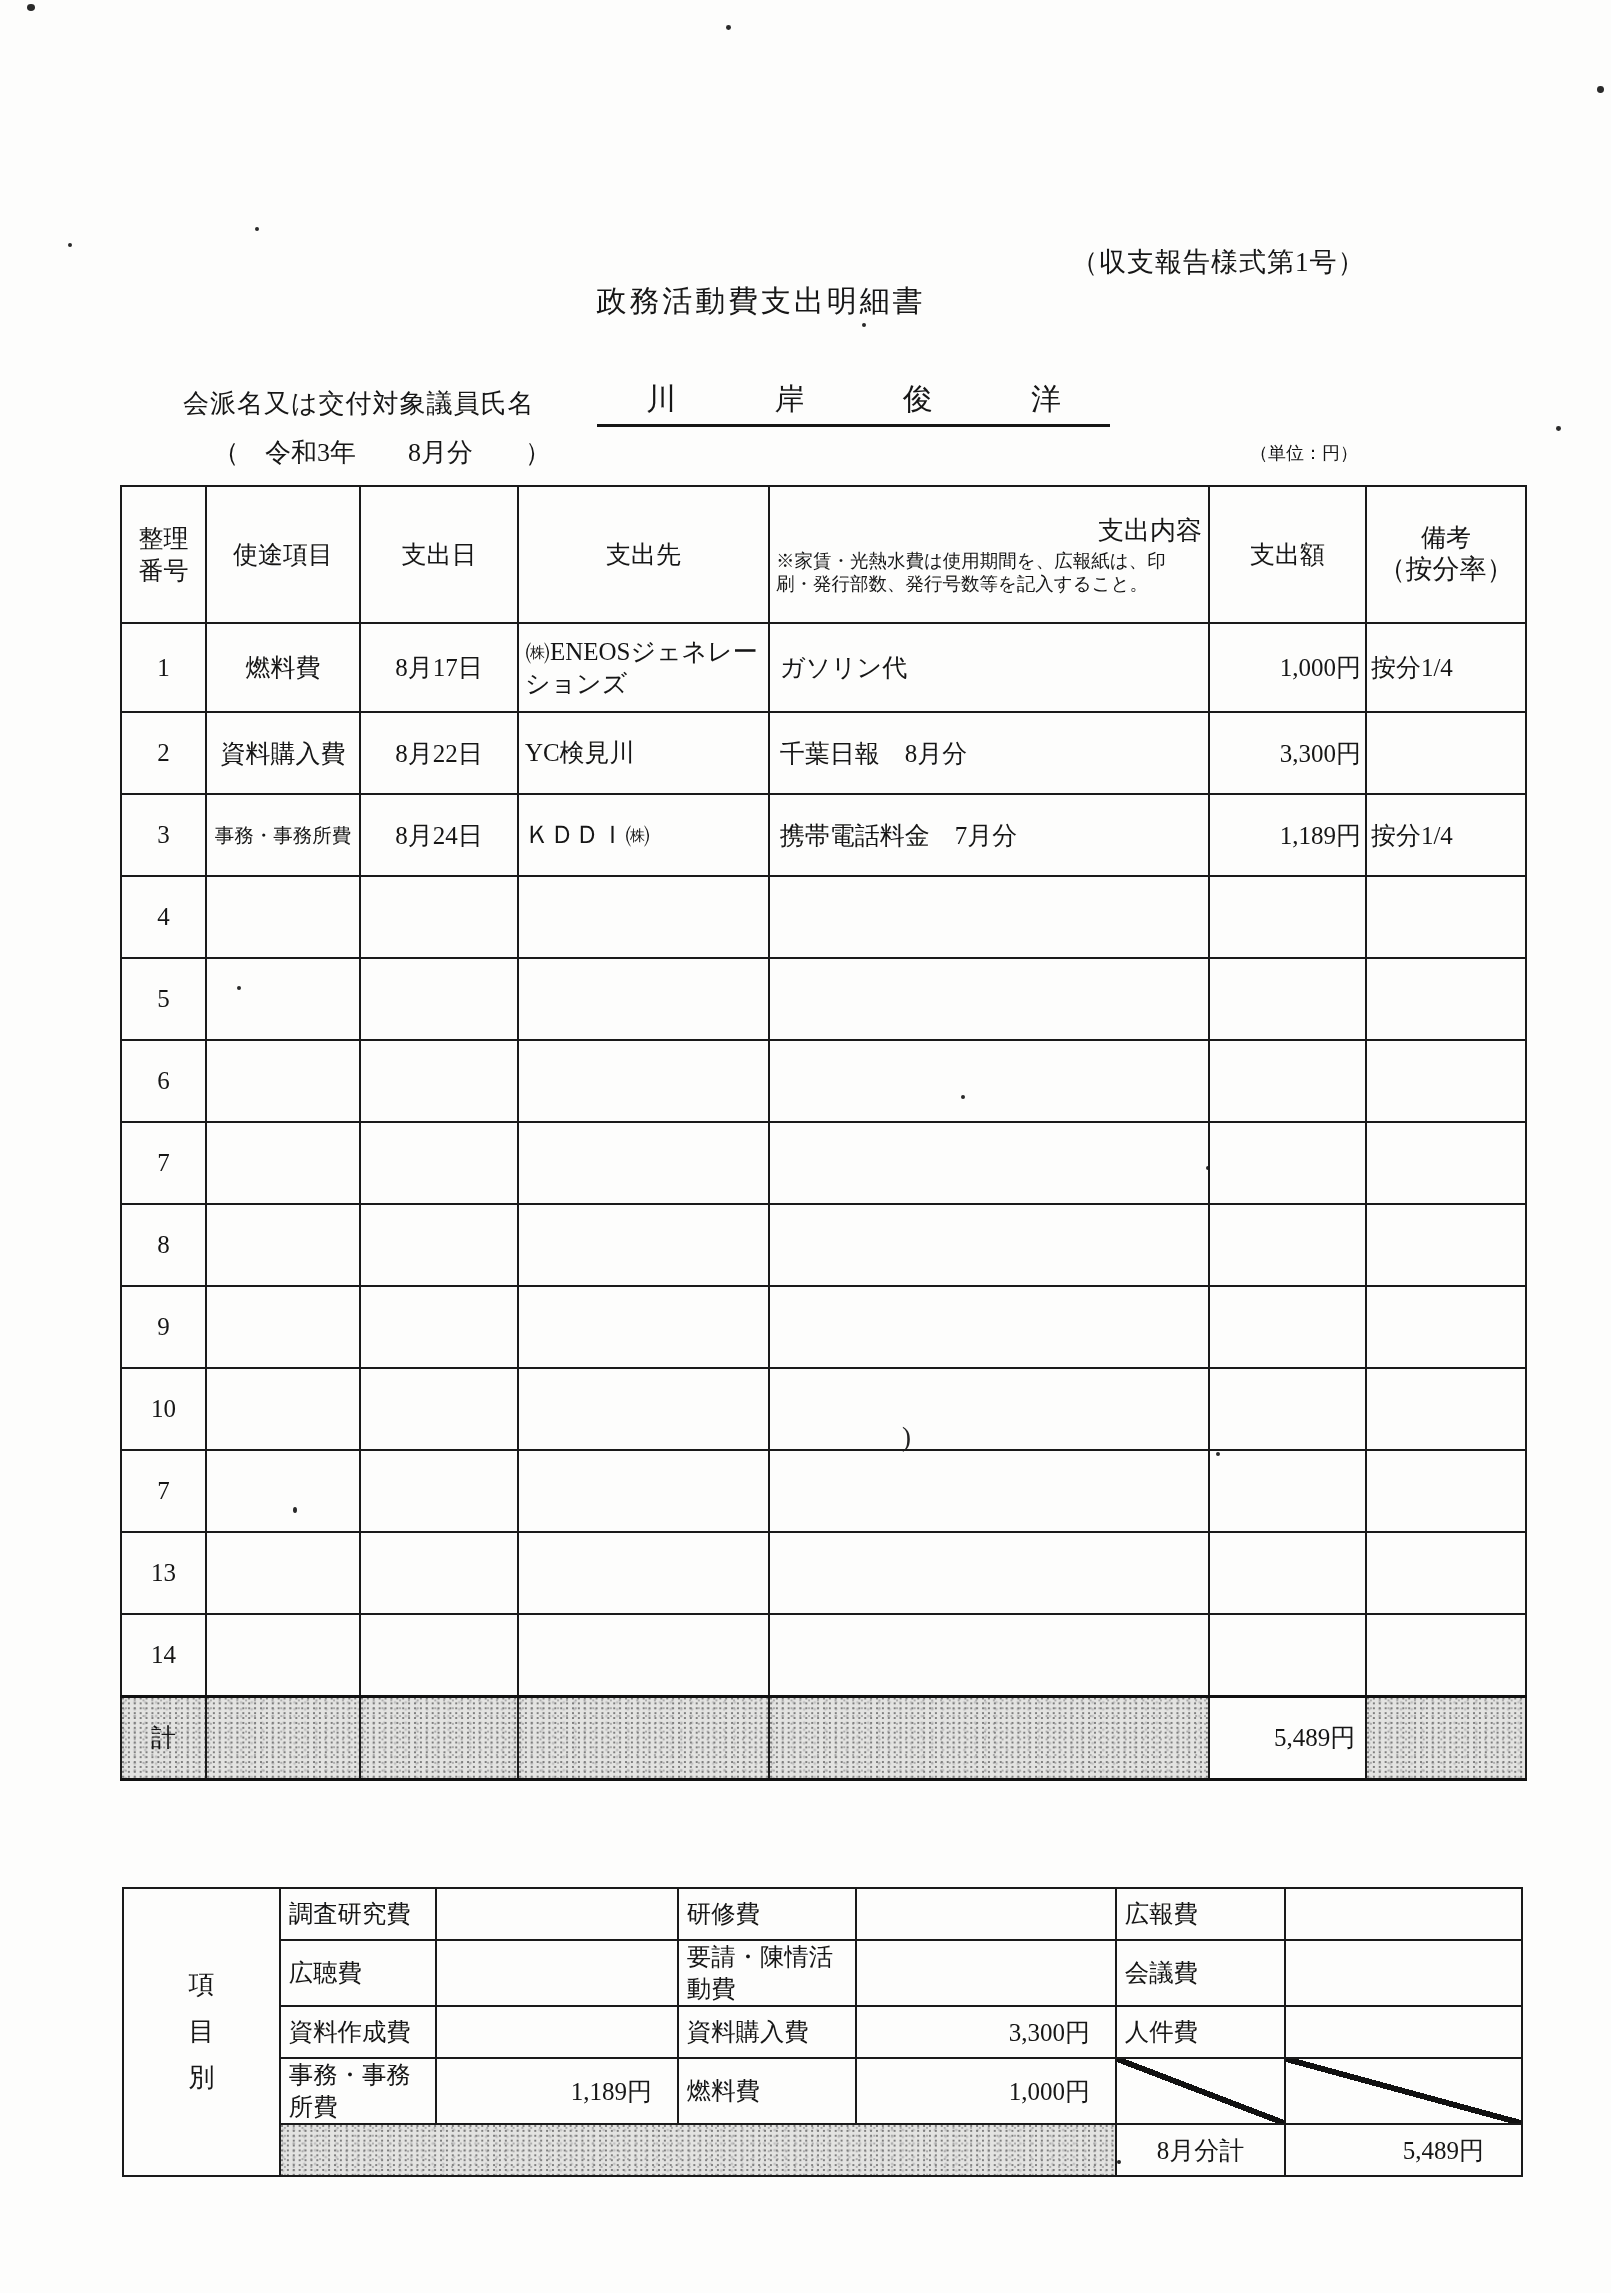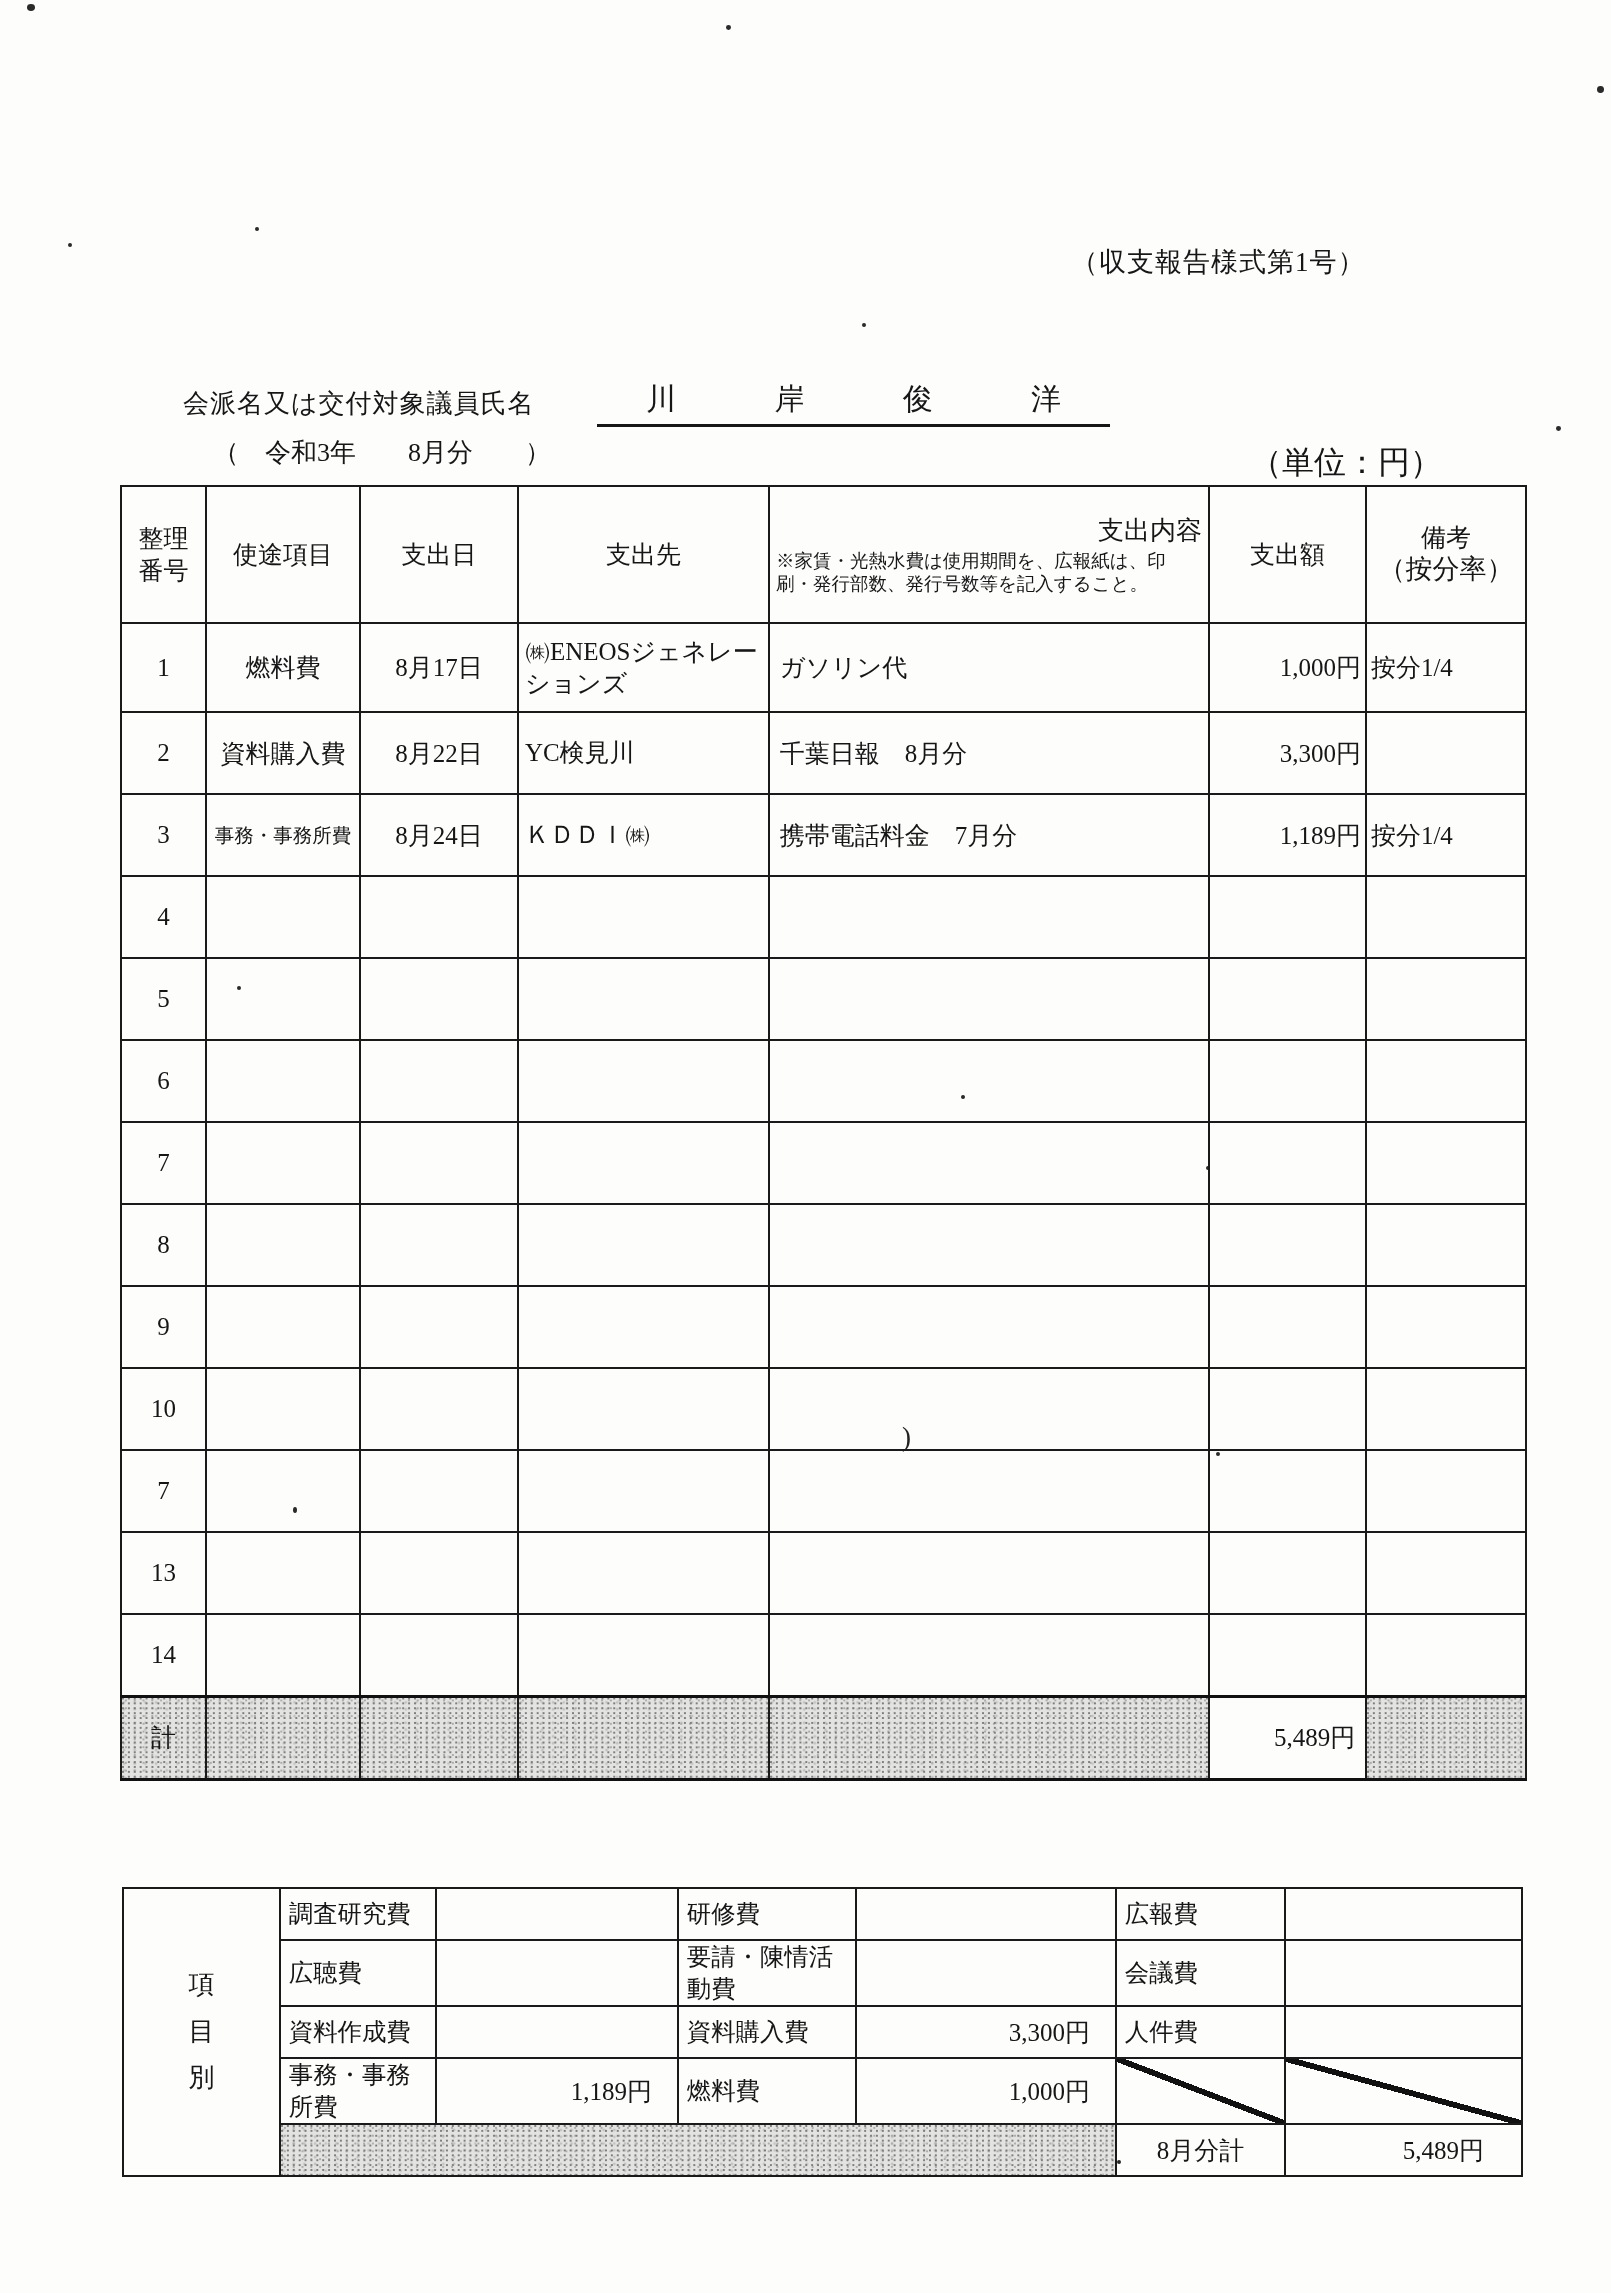--- a/index.html
+++ b/index.html
@@ -16,21 +16,21 @@
   }
 
   
   .form-code { position:absolute; left:1071px; top:244px; font-size:27px; letter-spacing:1px; }
   .doc-title { position:absolute; left:527px; top:281px; width:468px; text-align:center; font-size:30px; letter-spacing:2.9px; }
   .name-line { position:absolute; left:183px; top:386px; font-size:26px; letter-spacing:1px; }
   .name-box  { position:absolute; left:597px; top:378px; width:513px; height:49px;
                border-bottom:3.9px solid #161616; display:flex; justify-content:space-around;
                align-items:flex-end; font-size:30px; padding-bottom:3.9px; }
   .period    { position:absolute; left:213px; top:435px; font-size:26px; }
-  .unit-note { position:absolute; left:1250px; top:441px; font-size:32px; }
+  .unit-note { position:absolute; left:1250px; top:441px; font-size:18px; }
 
   
   table { border-collapse: collapse; table-layout: fixed; position:absolute; }
   td { border:2px solid #1a1a1a; font-size:25px; color:#161616; overflow:hidden;
        vertical-align:middle; }
   .main-table    { left:120px; top:485px;  width:1404px; border:2.9px solid #111; }
   .summary-table { left:122px; top:1887px; width:1399px; border:2.9px solid #111; }
 
   
   tr.r-head  { height:137px; }
@@ -99,20 +99,21 @@
   <div class="speck" style="left:862px;top:323px;width:3.9px;height:3.9px;"></div>
   <div class="speck" style="left:1556px;top:426px;width:4.9px;height:4.9px;"></div>
   <div class="speck" style="left:237px;top:986px;width:3.9px;height:3.9px;"></div>
   <div class="speck" style="left:293px;top:1507px;width:3.9px;height:5.9px;"></div>
   <div class="speck" style="left:1216px;top:1452px;width:3.9px;height:3.9px;"></div>
   <div class="speck" style="left:1206px;top:1166px;width:3.9px;height:3.9px;"></div>
   <div class="speck" style="left:961px;top:1095px;width:3.9px;height:3.9px;"></div>
   <div class="speck" style="left:1117px;top:2160px;width:3.9px;height:3.9px;"></div>
 
   <div class="form-code">（収支報告様式第1号）</div>
+  <div class="doc-title">政務活動費支出明細書</div>
   <div class="name-line">会派名又は交付対象議員氏名</div>
   <div class="name-box">
     <span>川</span>
     <span>岸</span>
     <span>俊</span>
     <span>洋</span>
   </div>
   <div class="period">（　令和3年　　8月分　　）</div>
   <div class="unit-note">（単位：円）</div>
 

